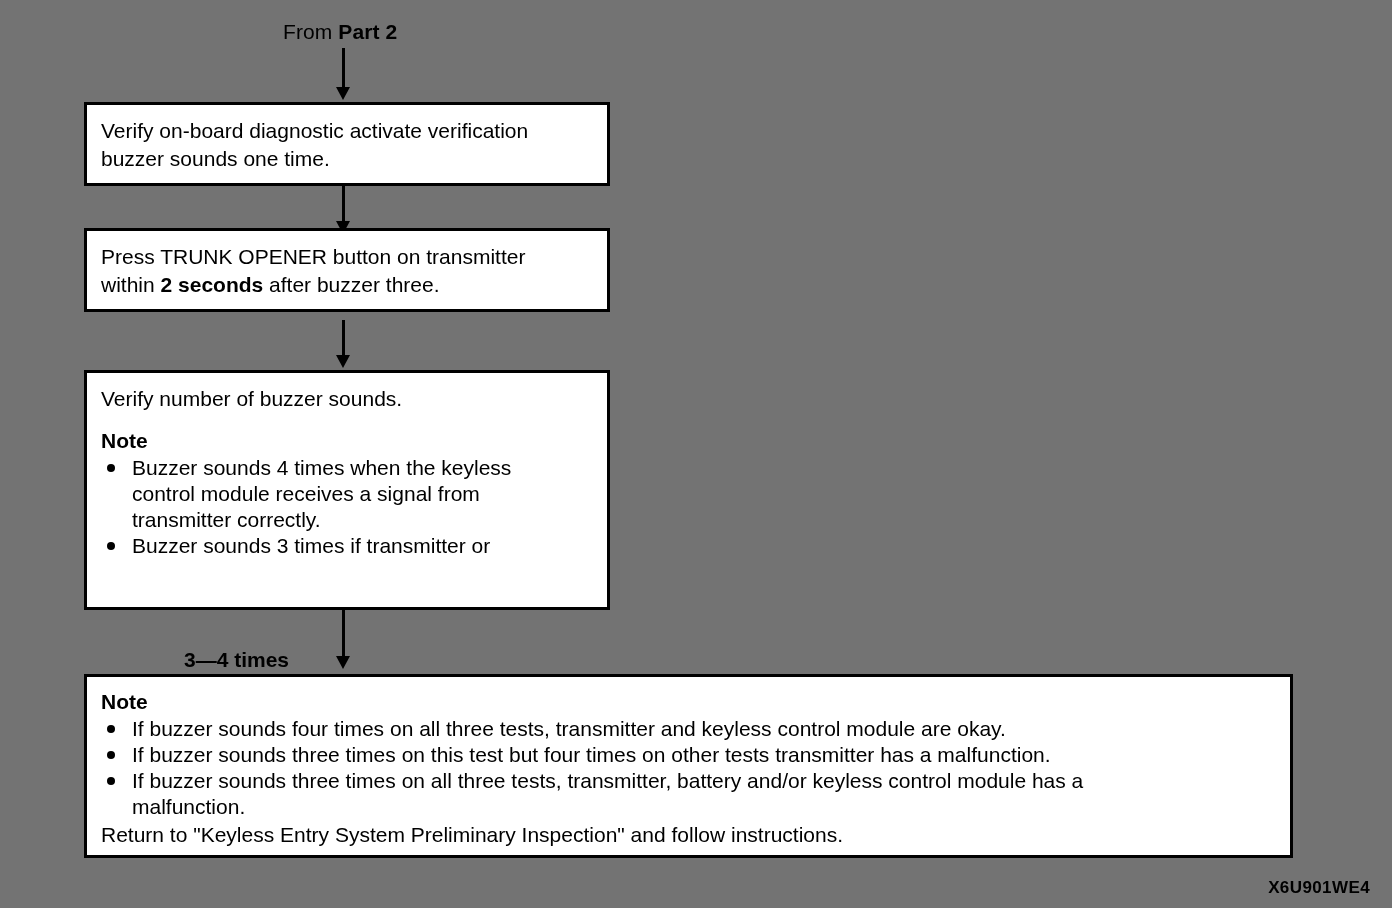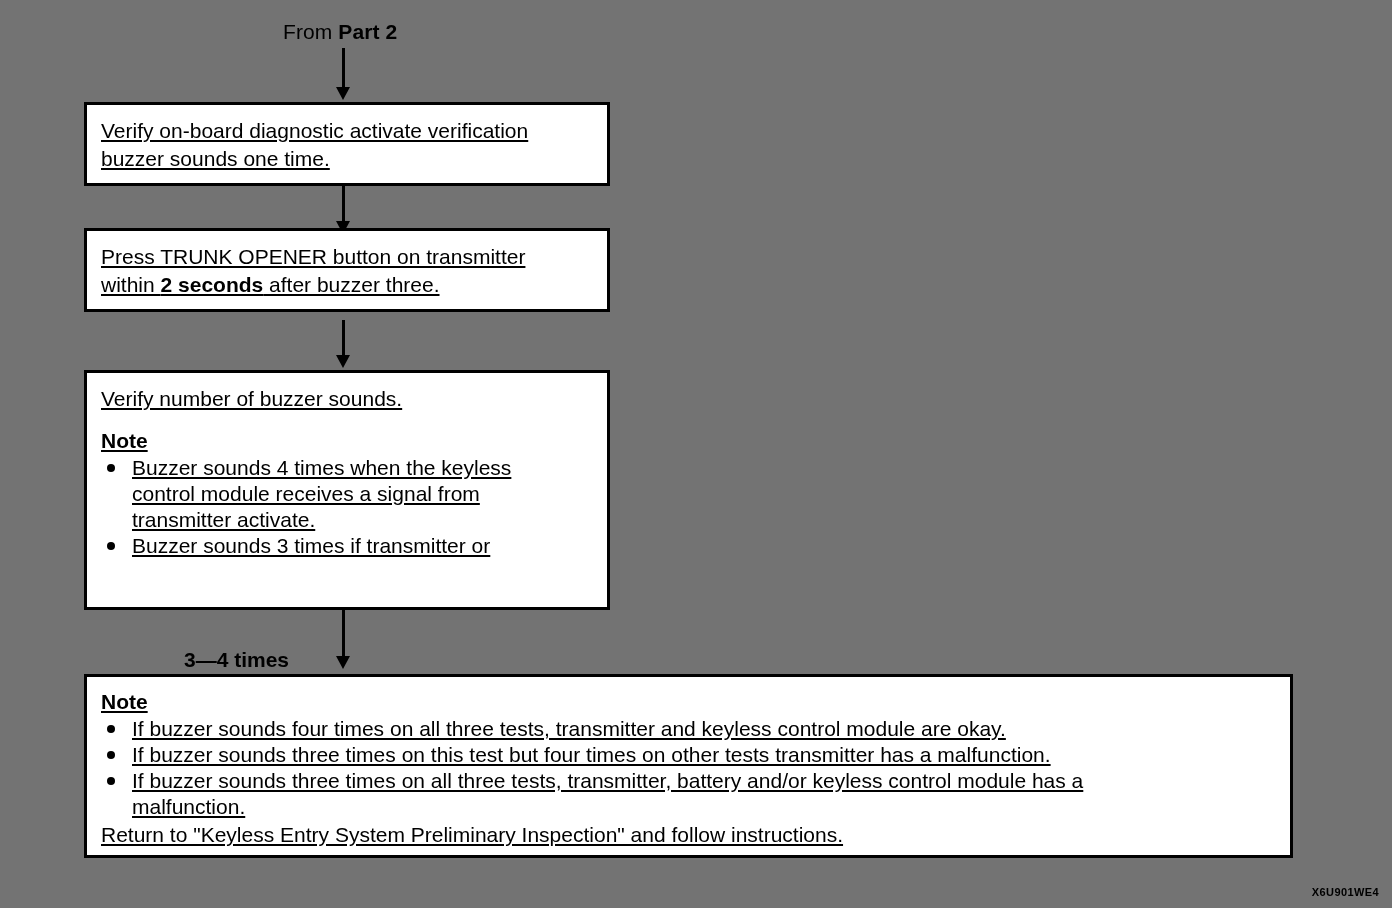--- a/index.html
+++ b/index.html
@@ -51,21 +51,20 @@
   }
 
   
   .box {
     border: 3px solid #000;
     background: #fff;
     box-sizing: border-box;
   }
   .box-inner {
     padding: 12px 14px 10px 14px;
-    text-decoration: underline;
   }
   .box-line {
     font-size: 21px;
     line-height: 28px;
     white-space: nowrap;
   }
   .box-line .b { font-weight: bold; }
 
   
   .note-title {
@@ -108,23 +107,23 @@
   .branch-label {
     left: 184px;
     top: 648px;
     font-size: 21px;
     font-weight: bold;
     white-space: nowrap;
   }
 
   
   .fig-code {
-    right: 13px;
+    right: 22px;
     bottom: 10px;
-    font-size: 11px;
+    font-size: 17px;
     font-weight: bold;
     letter-spacing: 0.4px;
     white-space: nowrap;
   }
 </style>
 </head>
 <body>
 
 <div id="canvas">
 
@@ -168,21 +167,21 @@
       <div class="box-line">
         <span>Verify number of buzzer sounds.</span>
       </div>
       <div class="note-gap"></div>
       <div class="note-title">Note</div>
       <ul class="bullets">
         <li>
           <span class="dot"></span>
           <span class="bl">Buzzer sounds 4 times when the keyless</span>
           <span class="bl">control module receives a signal from</span>
-          <span class="bl">transmitter activate.</span>
+          <span class="bl">transmitter correctly.</span>
         </li>
         <li>
           <span class="dot"></span>
           <span class="bl">Buzzer sounds 3 times if transmitter or</span>
         </li>
       </ul>
     </div>
   </div>
 
   <div class="abs branch-label">3—4 times</div>

